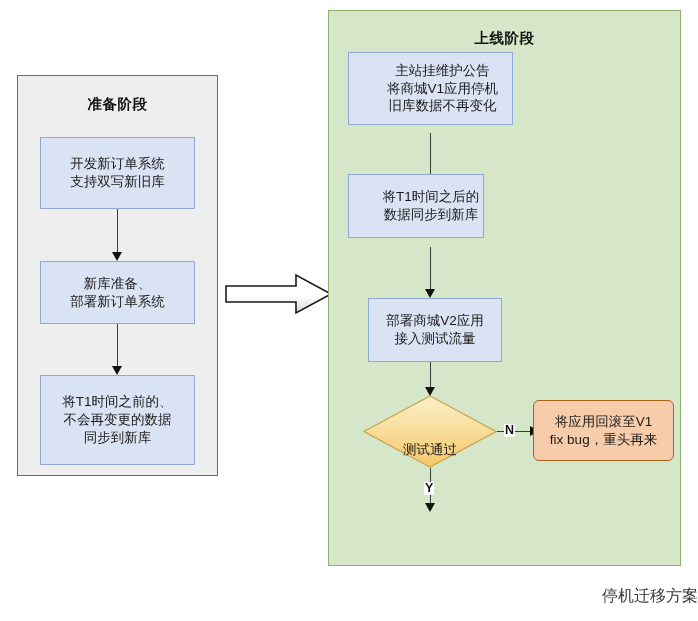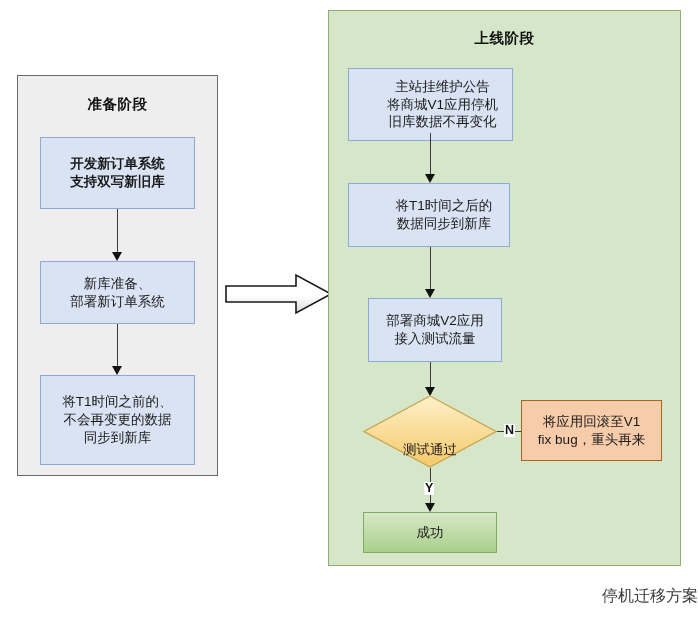--- a/index.html
+++ b/index.html
@@ -144,21 +144,21 @@
 </style>
 </head>
 <body>
 
 <div id="canvas">
 
   <div class="panel" id="prep-panel">
     <div class="panel-title">准备阶段</div>
   </div>
 
-  <div class="node node-process" style="left:40px; top:137px; width:155px; height:72px;font-weight:bold;">开发新订单系统
+  <div class="node node-process" style="left:40px; top:137px; width:155px; height:72px;">开发新订单系统
 支持双写新旧库</div>
 
   <div class="conn conn-v" style="left:116.5px; top:209px; height:46px;"></div>
   <div class="arrowhead-down" style="left:112px; top:252px;"></div>
 
   <div class="node node-process" style="left:40px; top:261px; width:155px; height:63px;">新库准备、
 部署新订单系统</div>
 
   <div class="conn conn-v" style="left:116.5px; top:324px; height:45px;"></div>
   <div class="arrowhead-down" style="left:112px; top:366px;"></div>
@@ -175,28 +175,28 @@
         <stop offset="100%" stop-color="#d8d8d8"></stop>
       </linearGradient>
     </defs>
     <polygon points="2,14 72,14 72,3 107,22 72,41 72,30 2,30" fill="url(#baGrad)" stroke="#1a1a1a" stroke-width="1.6" stroke-linejoin="miter"></polygon>
   </svg>
 
   <div class="panel" id="launch-panel">
     <div class="panel-title">上线阶段</div>
   </div>
 
-  <div class="node node-process" style="left:348px; top:68px; width:165px; height:73px;padding-left:24px;">主站挂维护公告
+  <div class="node node-process" style="left:348px; top:52px; width:165px; height:73px;padding-left:24px;">主站挂维护公告
 将商城V1应用停机
 旧库数据不再变化</div>
 
   <div class="conn conn-v" style="left:429.5px; top:133px; height:44px;"></div>
   <div class="arrowhead-down" style="left:425px; top:174px;"></div>
 
-  <div class="node node-process" style="left:348px; top:183px; width:162px; height:64px;padding-left:30px;">将T1时间之后的
+  <div class="node node-process" style="left:348px; top:174px; width:136px; height:64px;padding-left:30px;">将T1时间之后的
 数据同步到新库</div>
 
   <div class="conn conn-v" style="left:429.5px; top:247px; height:45px;"></div>
   <div class="arrowhead-down" style="left:425px; top:289px;"></div>
 
   <div class="node node-process" style="left:348px; top:298px; width:134px; height:64px;margin-left:20px;">部署商城V2应用
 接入测试流量</div>
 
   <div class="conn conn-v" style="left:429.5px; top:362px; height:33px;"></div>
   <div class="arrowhead-down" style="left:425px; top:387px;"></div>
@@ -211,24 +211,23 @@
       </defs>
       <polygon points="67,1 133,36.5 67,72 1,36.5" fill="url(#dmGrad)" stroke="#c9a451" stroke-width="1.2"></polygon>
     </svg>
     <span class="diamond-label">测试通过</span>
   </div>
 
   <div class="conn conn-h" style="left:497px; top:430.5px; width:36px;"></div>
   <div class="arrowhead-right" style="left:530px; top:426px;"></div>
   <div class="edge-label edge-label-on-green" style="left:504px; top:424px;">N</div>
 
-  <div class="node node-rollback" style="left:521px; top:400px; width:141px; height:61px;">将应用回滚至V1
+  <div class="node node-rollback" style="left:533px; top:400px; width:141px; height:61px;border-radius:6px;">将应用回滚至V1
 fix bug，重头再来</div>
 
   <div class="conn conn-v" style="left:429.5px; top:468px; height:38px;"></div>
   <div class="arrowhead-down" style="left:425px; top:503px;"></div>
   <div class="edge-label" style="left:424px; top:482px;">Y</div>
 
-  <div class="node node-success" style="left:363px; top:512px; width:134px; height:41px;">成功</div>
 
   <div id="caption">停机迁移方案</div>
 
 </div>
 
 </body></html>

